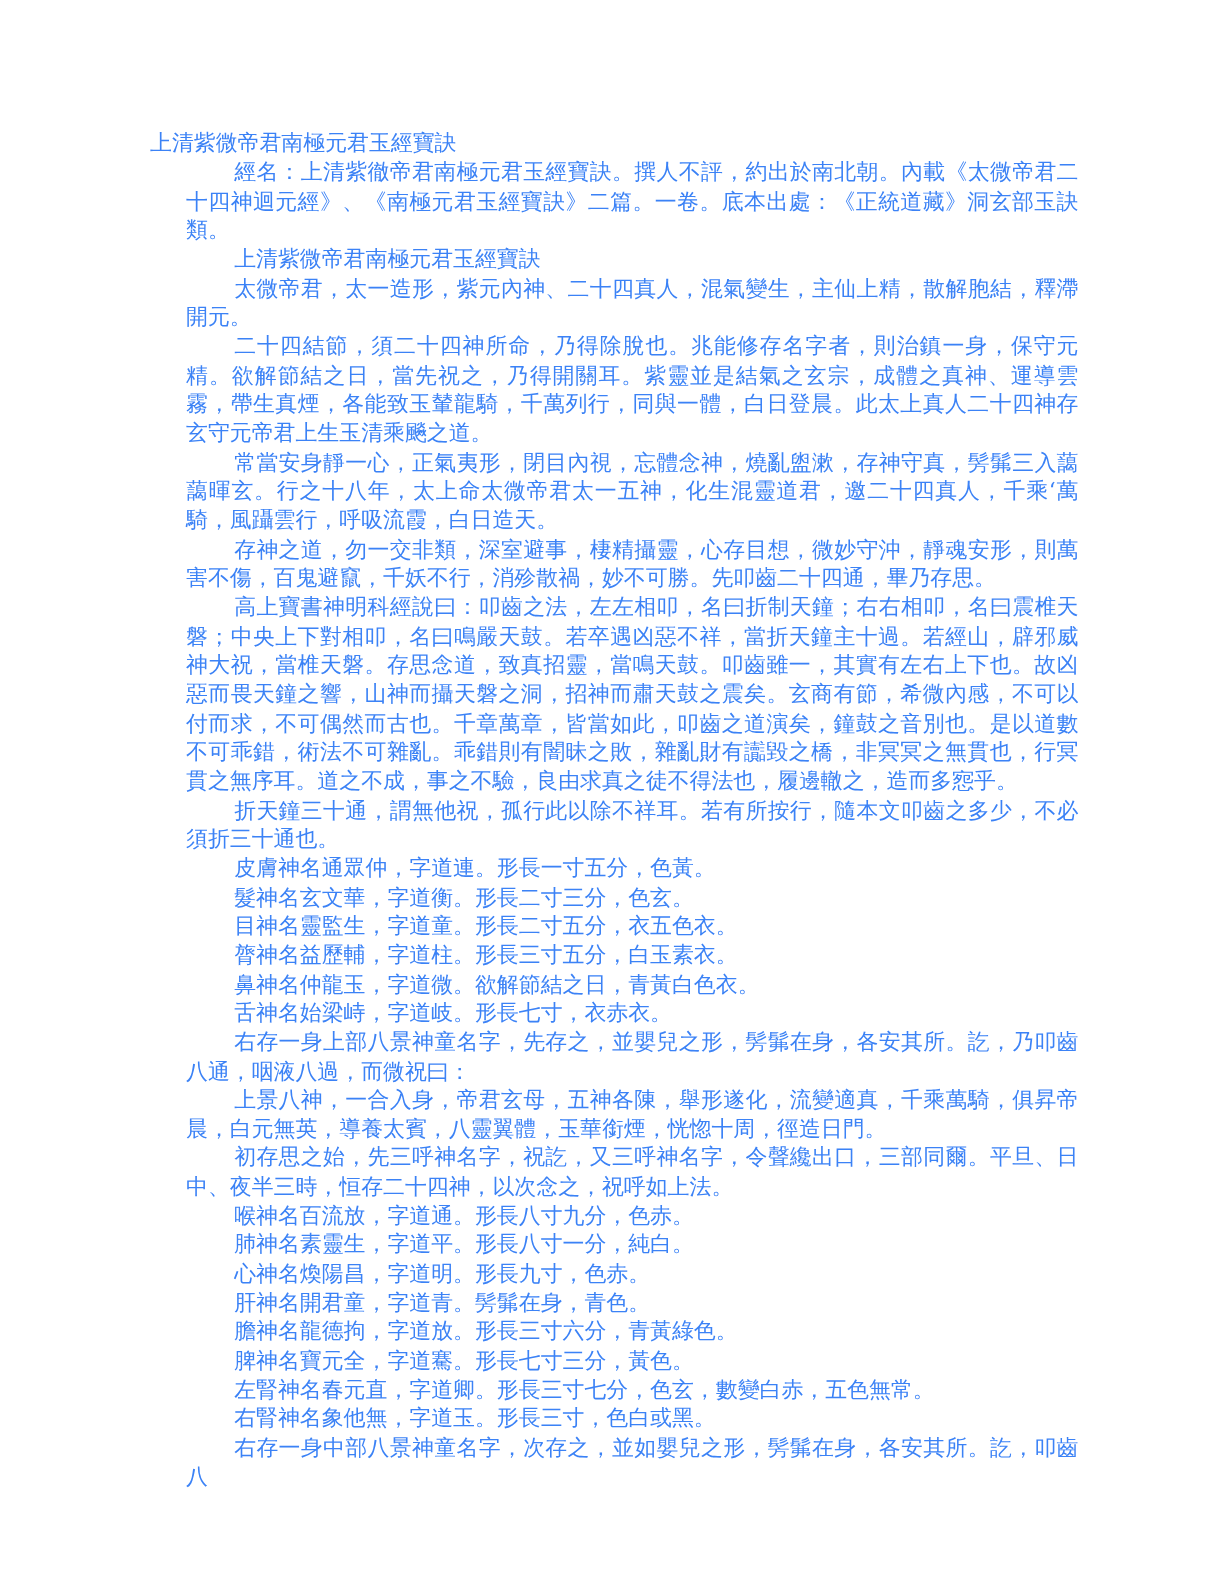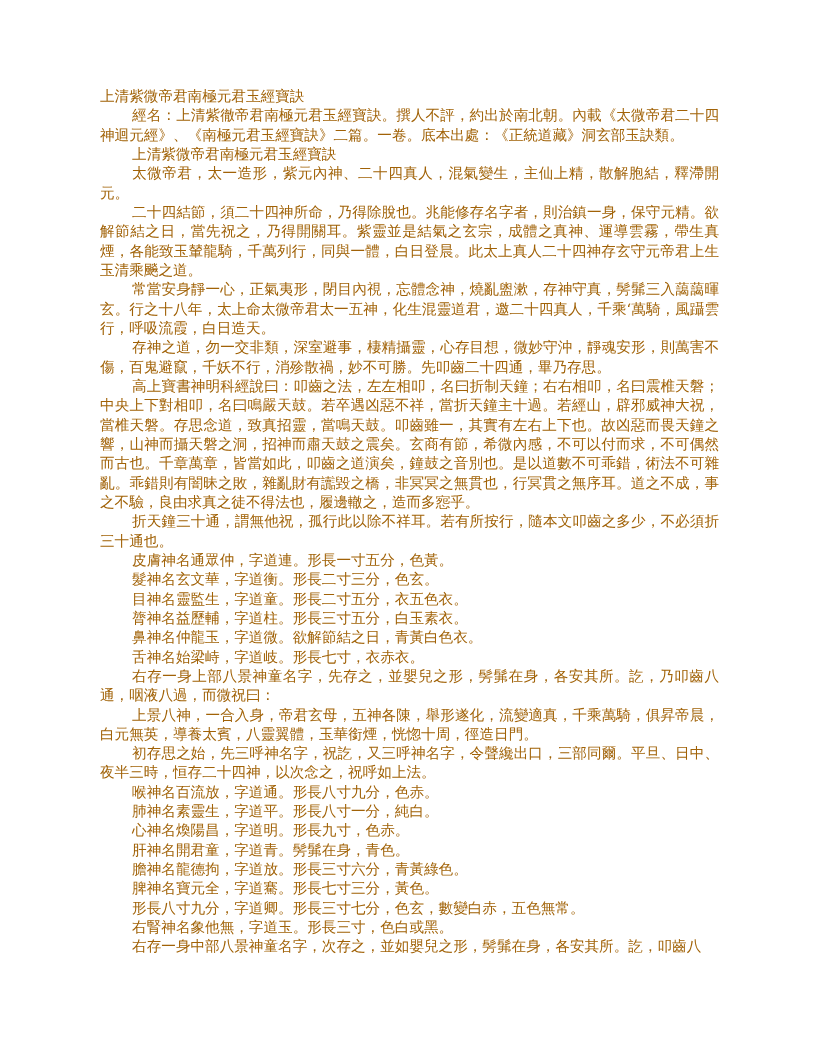--- a/index.html
+++ b/index.html
@@ -15,31 +15,32 @@
     overflow: hidden;
     font-family: "DejaVu Serif", "Liberation Serif", serif;
   }
   .text-block {
     position: absolute;
     left: 100px;
     top: 86px;
     width: 619px;
     font-size: 14.6px;
     line-height: 19.33px;
-    color: #a16207;
+    color: #3b82f6;
     text-align: justify;
     text-justify: inter-ideograph;
     word-break: break-all;
   }
   .para {
     margin: 0;
     padding: 0;
   }
   .para.indent {
     text-indent: 2.2em;
+    margin-left: 24px;
   }
 </style>
 </head>
 <body>
 
 <div class="page">
   <div class="text-block" id="text-block">
       <div class="para">上清紫微帝君南極元君玉經寶訣</div>
       <div class="para indent">經名：上清紫徹帝君南極元君玉經寶訣。撰人不評，約出於南北朝。內載《太微帝君二十四神迴元經》、《南極元君玉經寶訣》二篇。一卷。底本出處：《正統道藏》洞玄部玉訣類。</div>
       <div class="para indent">上清紫微帝君南極元君玉經寶訣</div>
@@ -57,17 +58,17 @@
       <div class="para indent">舌神名始梁峙，字道岐。形長七寸，衣赤衣。</div>
       <div class="para indent">右存一身上部八景神童名字，先存之，並嬰兒之形，髣髴在身，各安其所。訖，乃叩齒八通，咽液八過，而微祝曰：</div>
       <div class="para indent">上景八神，一合入身，帝君玄母，五神各陳，舉形遂化，流變適真，千乘萬騎，俱昇帝晨，白元無英，導養太賓，八靈翼體，玉華銜煙，恍惚十周，徑造日門。</div>
       <div class="para indent">初存思之始，先三呼神名字，祝訖，又三呼神名字，令聲纔出口，三部同爾。平旦、日中、夜半三時，恒存二十四神，以次念之，祝呼如上法。</div>
       <div class="para indent">喉神名百流放，字道通。形長八寸九分，色赤。</div>
       <div class="para indent">肺神名素靈生，字道平。形長八寸一分，純白。</div>
       <div class="para indent">心神名煥陽昌，字道明。形長九寸，色赤。</div>
       <div class="para indent">肝神名開君童，字道青。髣髴在身，青色。</div>
       <div class="para indent">膽神名龍德拘，字道放。形長三寸六分，青黃綠色。</div>
       <div class="para indent">脾神名寶元全，字道騫。形長七寸三分，黃色。</div>
-      <div class="para indent">形長八寸九分，字道卿。形長三寸七分，色玄，數變白赤，五色無常。</div>
+      <div class="para indent">左腎神名春元直，字道卿。形長三寸七分，色玄，數變白赤，五色無常。</div>
       <div class="para indent">右腎神名象他無，字道玉。形長三寸，色白或黑。</div>
       <div class="para indent">右存一身中部八景神童名字，次存之，並如嬰兒之形，髣髴在身，各安其所。訖，叩齒八</div>
     </div>
 </div>
 
 </body></html>

